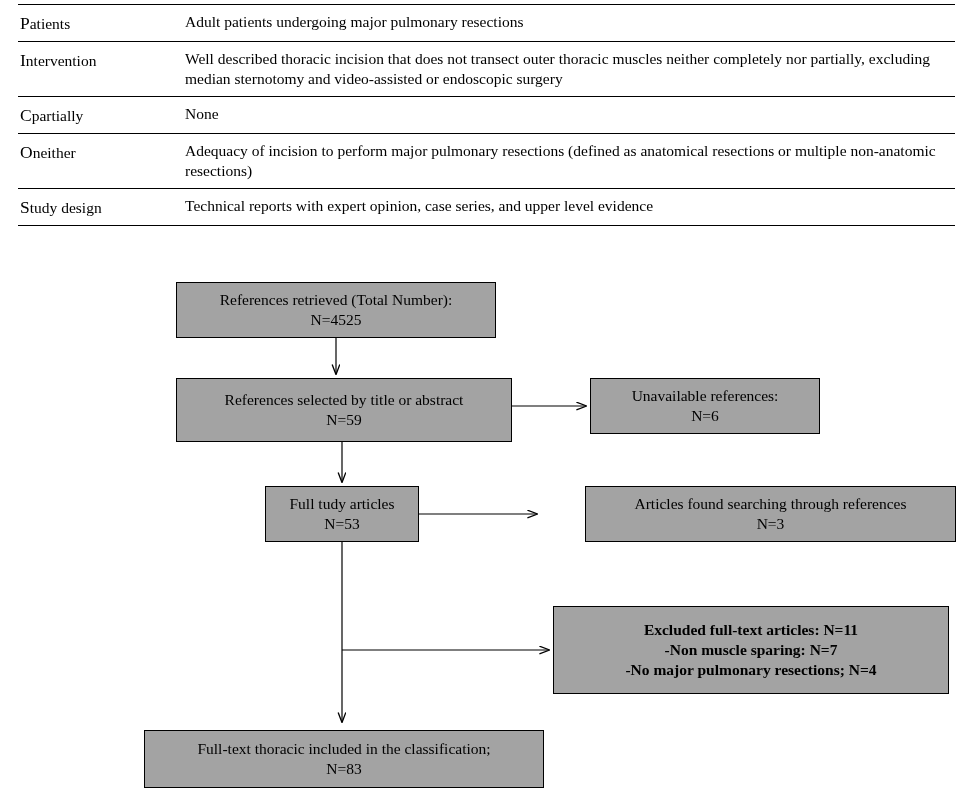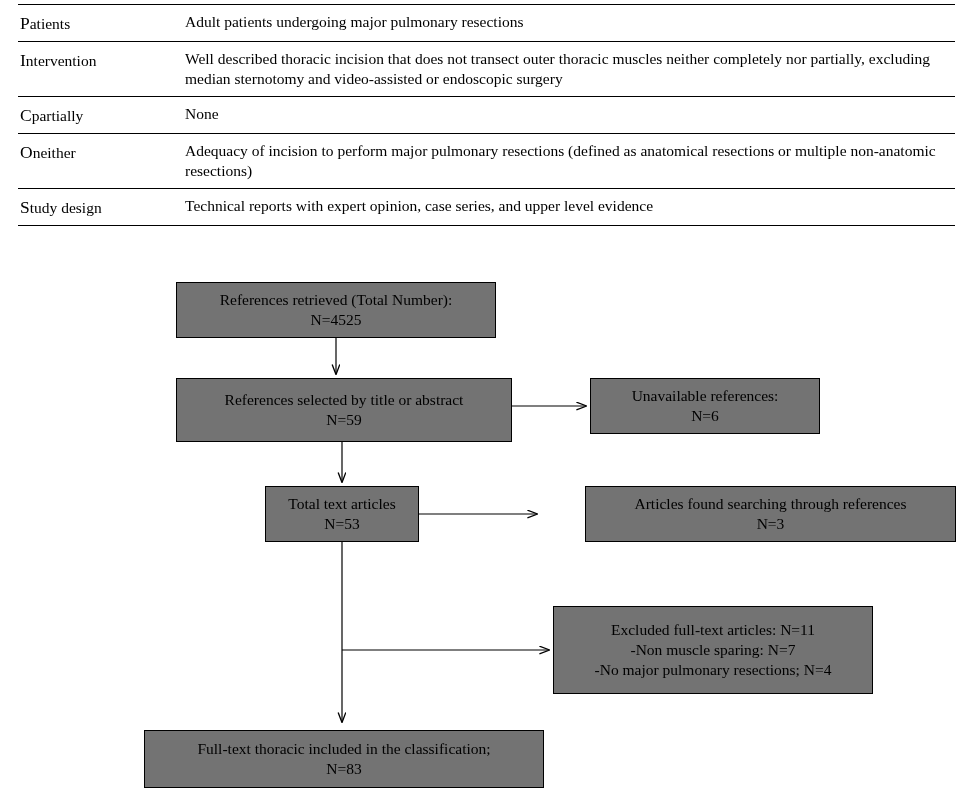--- a/index.html
+++ b/index.html
@@ -50,39 +50,39 @@
   #flow {
     position: absolute;
     left: 0;
     top: 268px;
     width: 973px;
     height: 532px;
   }
   .node {
     position: absolute;
     border: 1px solid #000;
-    background: #737373;
+    background: #a3a3a3;
     box-sizing: border-box;
     display: flex;
     flex-direction: column;
     align-items: center;
     justify-content: center;
     text-align: center;
     font-size: 15.5px;
     line-height: 1.3;
     padding: 5px 4px;
   }
   .node .l2 { display: block; }
 
   #n-retrieved   { left: 176px; top: 14px;  width: 320px; height: 56px; }
   #n-selected    { left: 176px; top: 110px; width: 336px; height: 64px; }
   #n-unavailable { left: 590px; top: 110px; width: 230px; height: 56px; }
   #n-fulltext    { left: 265px; top: 218px; width: 154px; height: 56px; }
   #n-searching   { left: 541px; top: 218px; width: 371px; height: 56px; margin-left: 44px; }
-  #n-excluded    { left: 553px; top: 338px; width: 320px; height: 88px; }
+  #n-excluded    { left: 553px; top: 338px; width: 396px; height: 88px; font-weight: bold; }
   #n-included    { left: 144px; top: 462px; width: 400px; height: 58px; }
 
   svg#connectors {
     position: absolute;
     left: 0; top: 0;
     width: 973px;
     height: 532px;
     overflow: visible;
   }
 </style>
@@ -145,21 +145,21 @@
     <span>References selected by title or abstract</span>
     <span class="l2">N=59</span>
   </div>
 
   <div class="node" id="n-unavailable">
     <span>Unavailable references:</span>
     <span class="l2">N=6</span>
   </div>
 
   <div class="node" id="n-fulltext">
-    <span>Total text articles</span>
+    <span>Full tudy articles</span>
     <span class="l2">N=53</span>
   </div>
 
   <div class="node" id="n-searching">
     <span>Articles found searching through references</span>
     <span class="l2">N=3</span>
   </div>
 
   <div class="node" id="n-excluded">
     <span>Excluded full-text articles: N=11</span>

